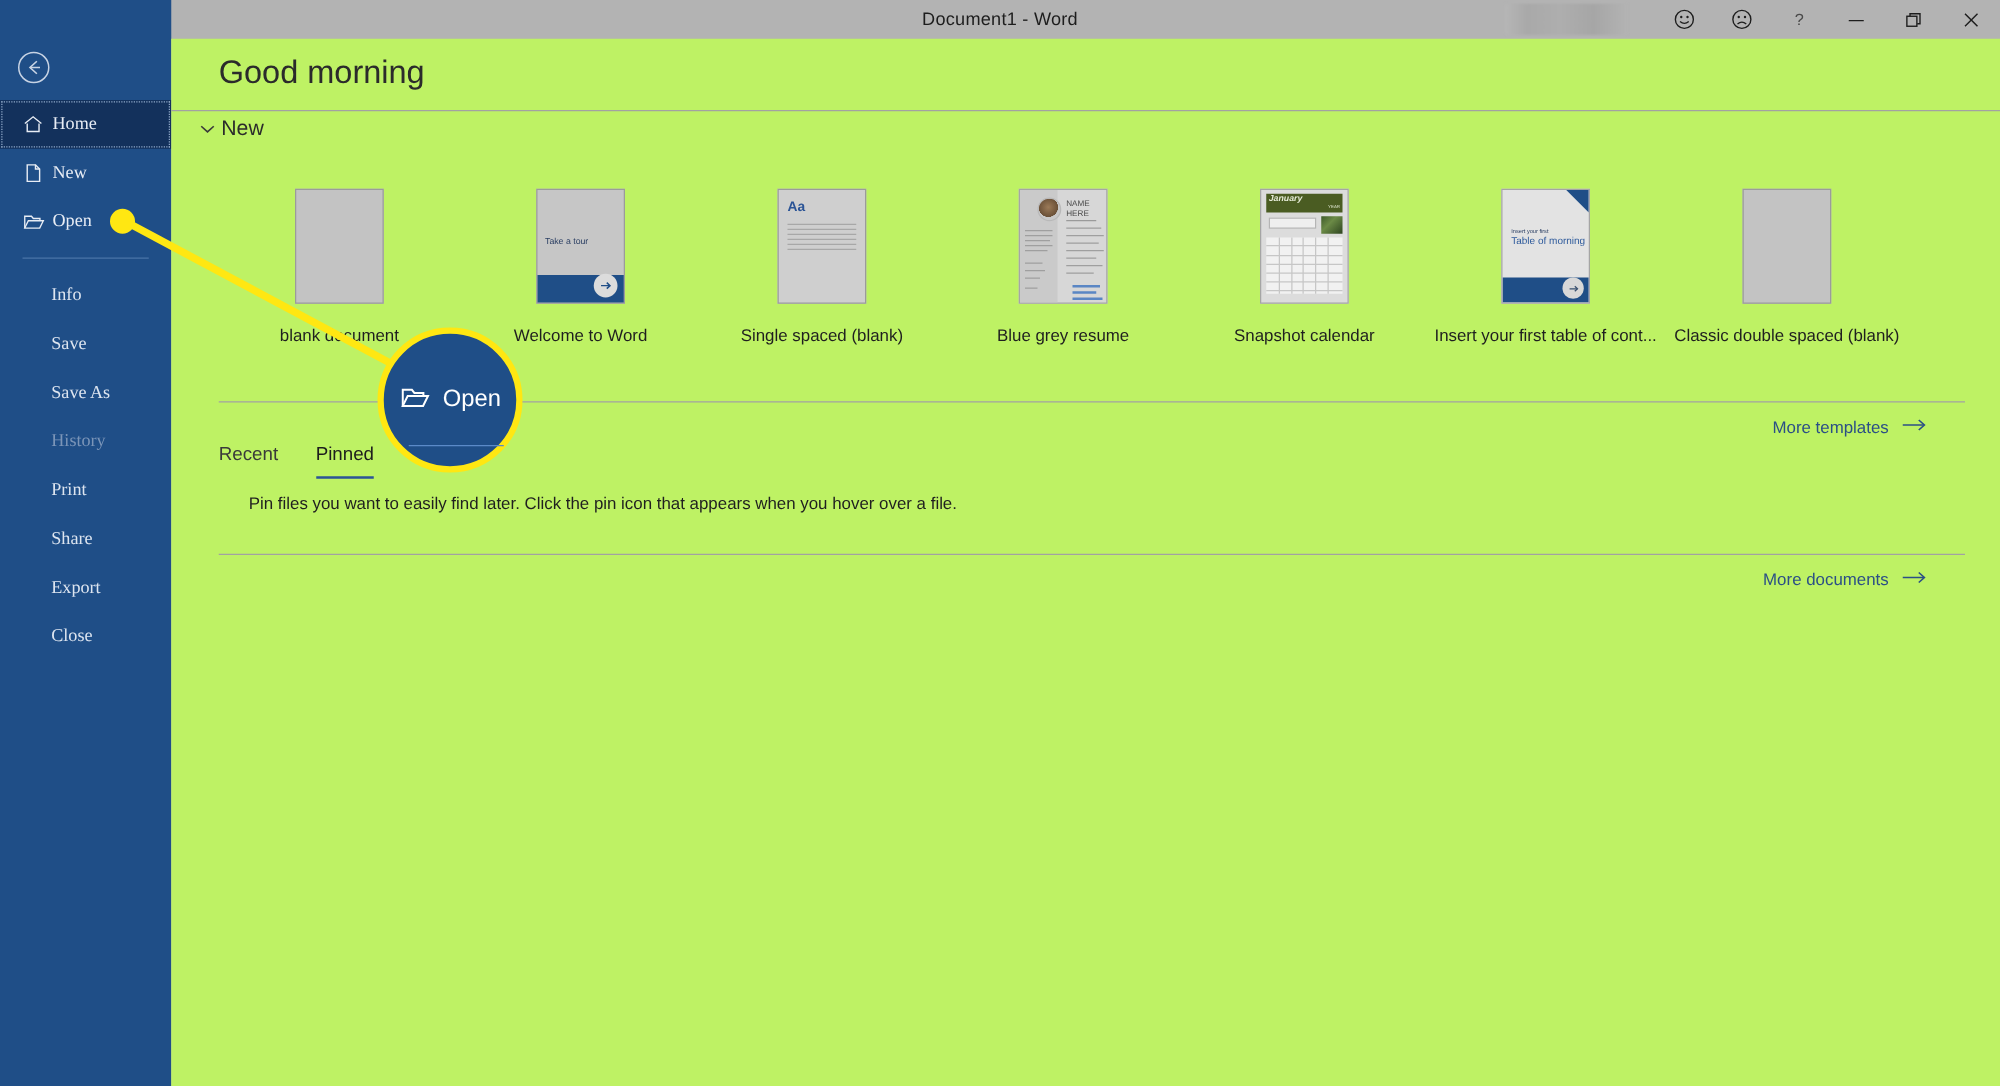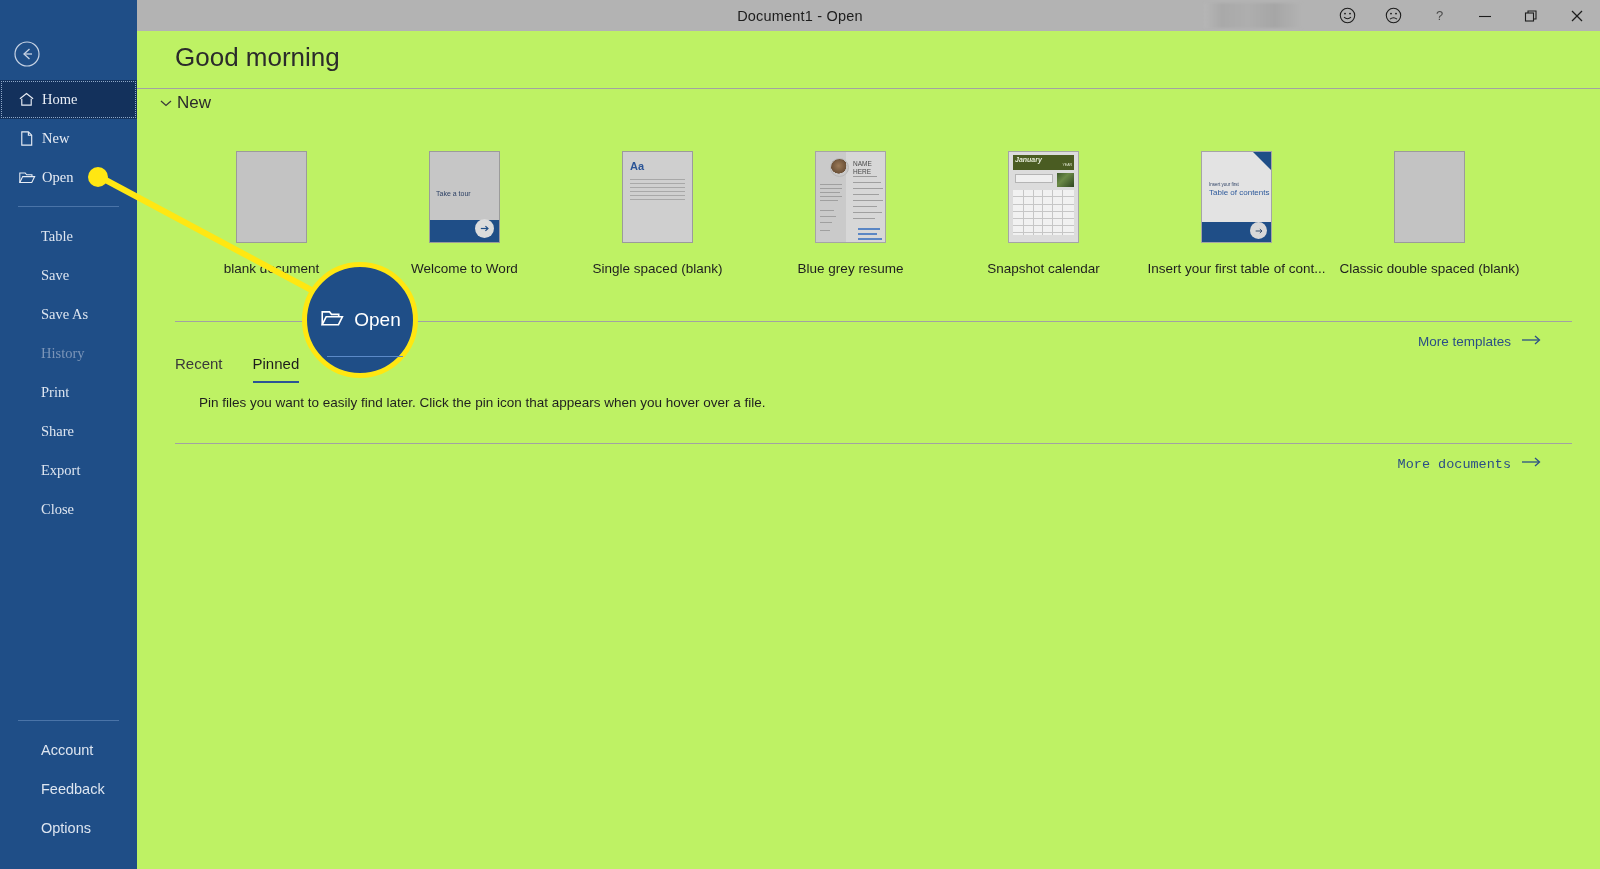--- a/index.html
+++ b/index.html
@@ -142,21 +142,21 @@
     background: #d8d8d8; display:flex; align-items:center; justify-content:center; font-size: 5px; color:#39506f; }
   
   .th-classic { width: 71px; height: 92px; background: #c3c3c3; border: 1px solid #9b9b9b; }
 
   
   .more-link {
     position: absolute; display: flex; align-items: center; gap: 11px;
     font-size: 13.5px; color: #2b4f86; cursor: default;
   }
   .more-templates { right: 58px; top: 303px; }
-  .more-documents { right: 58px; top: 425px; font-family: Liberation Mono, monospace; }
+  .more-documents { right: 58px; top: 425px; }
 
   .hr-mid { position: absolute; left: 38px; right: 28px; top: 290px; height: 1px; background: #a2a2a2; }
 
   
   .tabs { position: absolute; left: 38px; top: 324px; display: flex; gap: 30px; }
   .tab { font-size: 15px; color: #3a3a3a; padding-bottom: 9px; cursor: default; }
   .tab.active { color: #1d1d1d; border-bottom: 2.5px solid #2b5496; }
 
   .pin-msg { position: absolute; left: 38px; top: 364px; font-size: 13.5px; color: #1f1f1f; margin-left: 24px; }
 
@@ -175,21 +175,21 @@
   .callout-underline {
     position: absolute; left: 20px; bottom: 16px; width: 76px; height: 1.5px; background: #5b8ac8;
   }
 </style>
 </head>
 <body>
 
 <div id="app">
 
   <div class="titlebar">
-    <div class="title-text">Document1  -  Open</div>
+    <div class="title-text">Document1  -  Word</div>
     <div class="tb-right">
       <div class="redact"></div>
 
       <div class="tb-btn">
         <svg width="17" height="17" viewBox="0 0 17 17">
             <circle cx="8.5" cy="8.5" r="7.2" fill="none" stroke="#1d1d1d" stroke-width="1.1"></circle>
             <circle cx="6" cy="6.6" r="0.95" fill="#1d1d1d"></circle>
             <circle cx="11" cy="6.6" r="0.95" fill="#1d1d1d"></circle>
             <path d="M5 10.2 Q8.5 13.2 12 10.2" fill="none" stroke="#1d1d1d" stroke-width="1.1"></path>
           </svg>
@@ -265,21 +265,21 @@
               <path d="M2 14.5 V4 H8 L9.6 6 H15.5 V8" fill="none" stroke="#e8edf5" stroke-width="1.2"></path>
               <path d="M2 14.5 L5.2 8 H18.5 L15.3 14.5 Z" fill="none" stroke="#e8edf5" stroke-width="1.2"></path>
             </svg>
         </span>
         <span>Open</span>
       </div>
 
       <div class="nav-sep"></div>
 
       <div class="nav-sub">
-          <span>Table</span>
+          <span>Info</span>
         </div>
       <div class="nav-sub">
           <span>Save</span>
         </div>
       <div class="nav-sub">
           <span>Save As</span>
         </div>
       <div class="nav-sub disabled">
           <span>History</span>
         </div>
@@ -290,32 +290,20 @@
           <span>Share</span>
         </div>
       <div class="nav-sub">
           <span>Export</span>
         </div>
       <div class="nav-sub">
           <span>Close</span>
         </div>
     </div>
 
-    <div class="nav-bottom">
-      <div class="nav-sep"></div>
-      <div class="nav-sub">
-          <span>Account</span>
-        </div>
-      <div class="nav-sub">
-          <span>Feedback</span>
-        </div>
-      <div class="nav-sub">
-          <span>Options</span>
-        </div>
-    </div>
   </div>
 
   <div class="main">
 
     <div class="greeting">Good morning</div>
     <div class="hr-top"></div>
 
     <div class="section-head">
       <span class="chev">
         <svg width="14" height="10" viewBox="0 0 14 10">
@@ -420,21 +408,21 @@
           </div>
         </div>
         <div class="tpl-label">Snapshot calendar</div>
       </div>
 
       <div class="tpl">
         <div class="tpl-thumb-wrap">
           <div class="th-toc">
             <div class="ribbon"></div>
             <div class="t1">Insert your first</div>
-            <div class="t2">Table of contents</div>
+            <div class="t2">Table of morning</div>
             <div class="tbar"></div>
             <div class="tcirc">
               <svg width="10" height="10" viewBox="0 0 12 12">
                   <line x1="2" y1="6" x2="9.5" y2="6" stroke="#39506f" stroke-width="1.2"></line>
                   <path d="M7 3.6 L9.6 6 L7 8.4" fill="none" stroke="#39506f" stroke-width="1.2"></path>
                 </svg>
             </div>
           </div>
         </div>
         <div class="tpl-label">Insert your first table of cont...</div>

